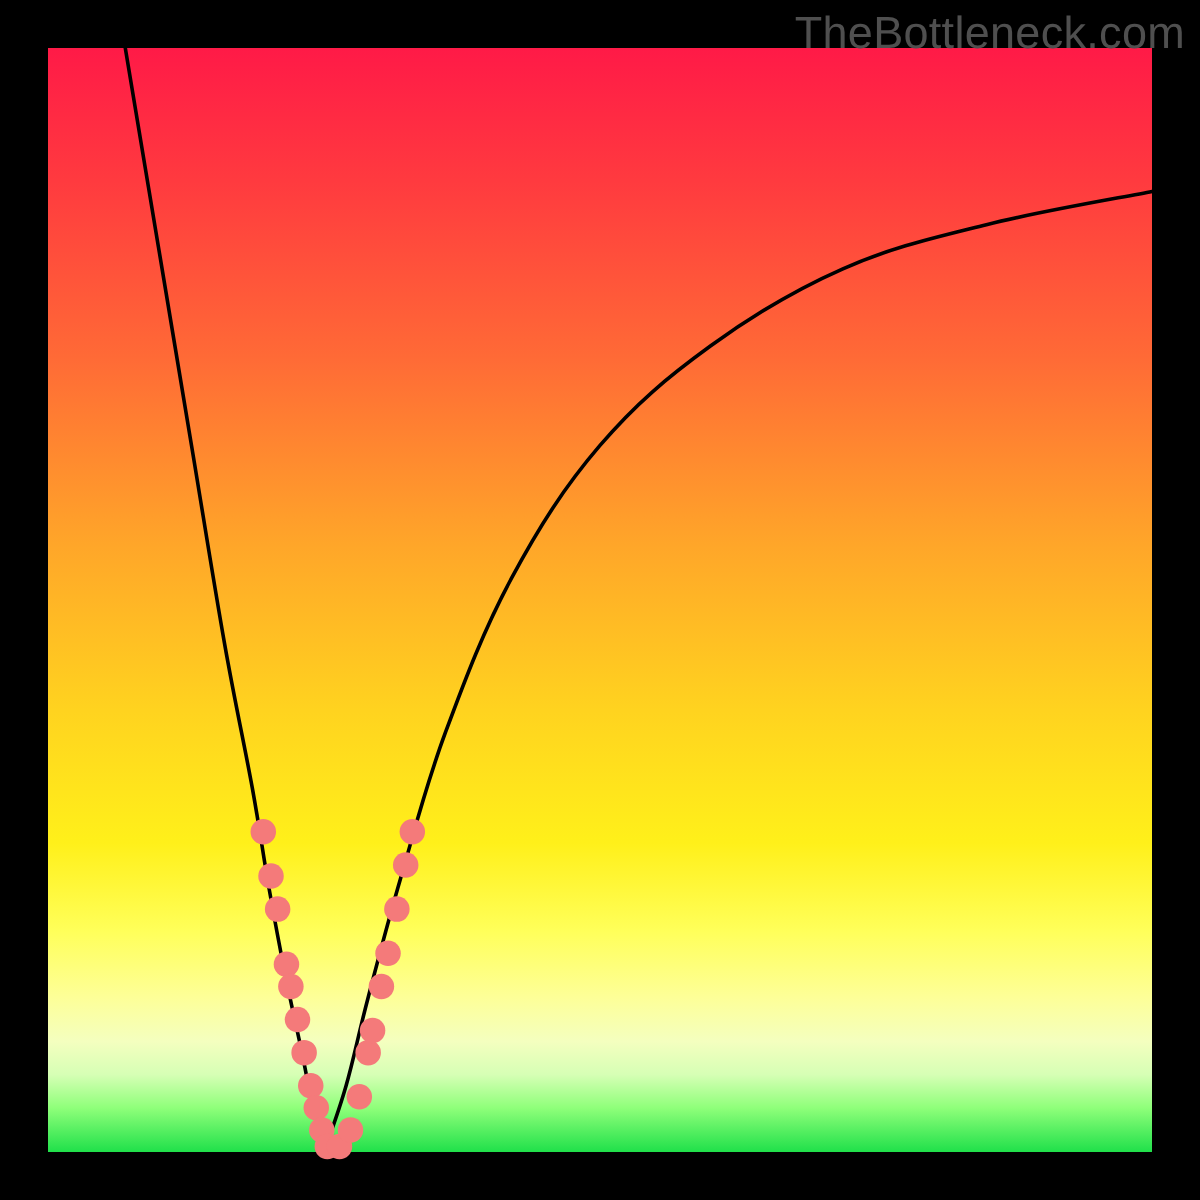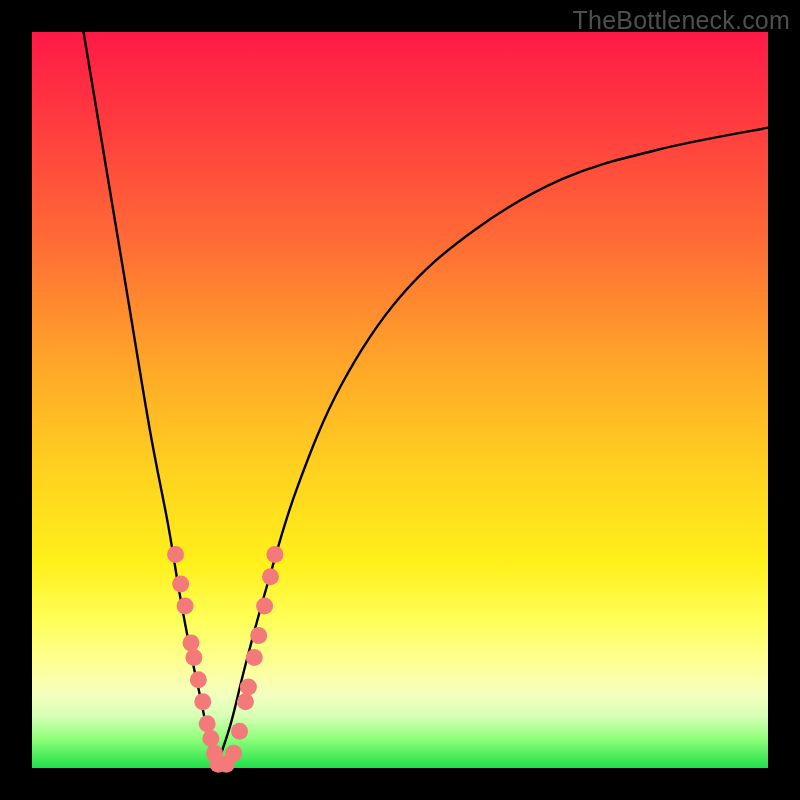--- a/index.html
+++ b/index.html
@@ -40,21 +40,21 @@
       #d6ffb5 93%,
       #8fff7a 96%,
       #20e04a 100%
     );
   }
   .watermark {
     position: absolute;
     top: 6px;
     right: 10px;
     color: #4f4f4f;
-    font-size: 25px;
+    font-size: 30px;
     font-weight: 500;
     letter-spacing: 0.2px;
     font-family: Arial, Helvetica, sans-serif;
   }
   svg.curves {
     position: absolute;
     left: 0;
     top: 0;
     width: 736px;
     height: 736px;

